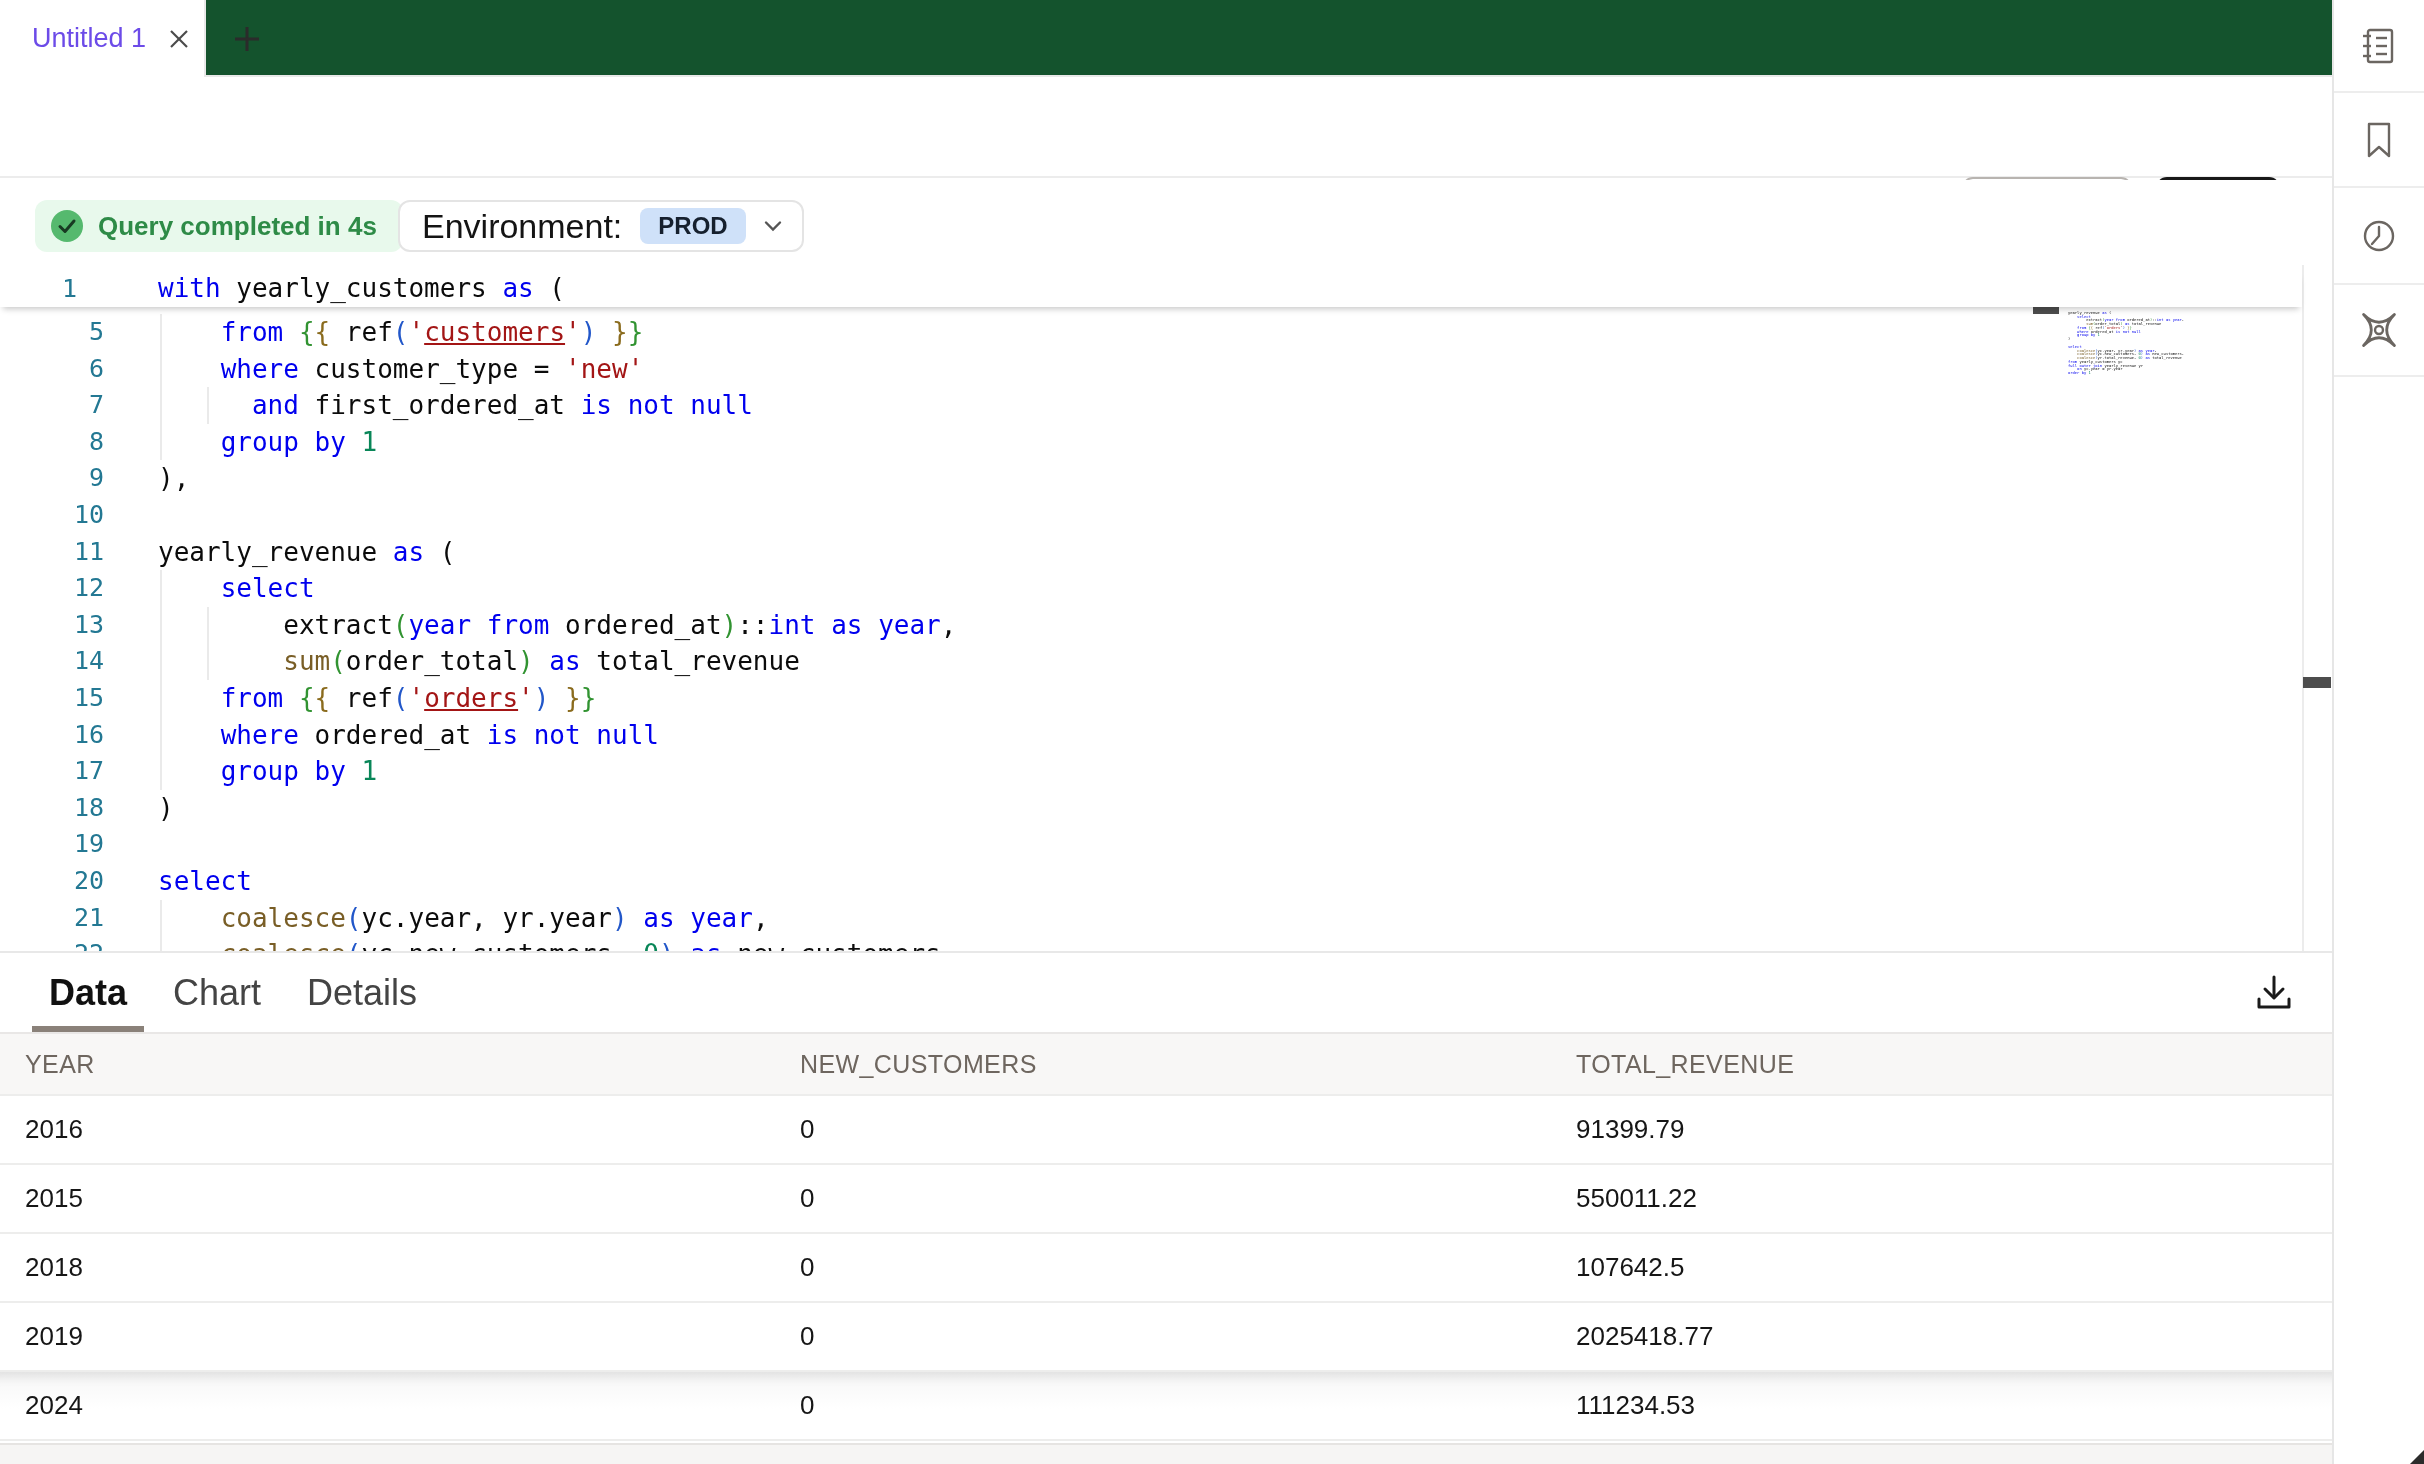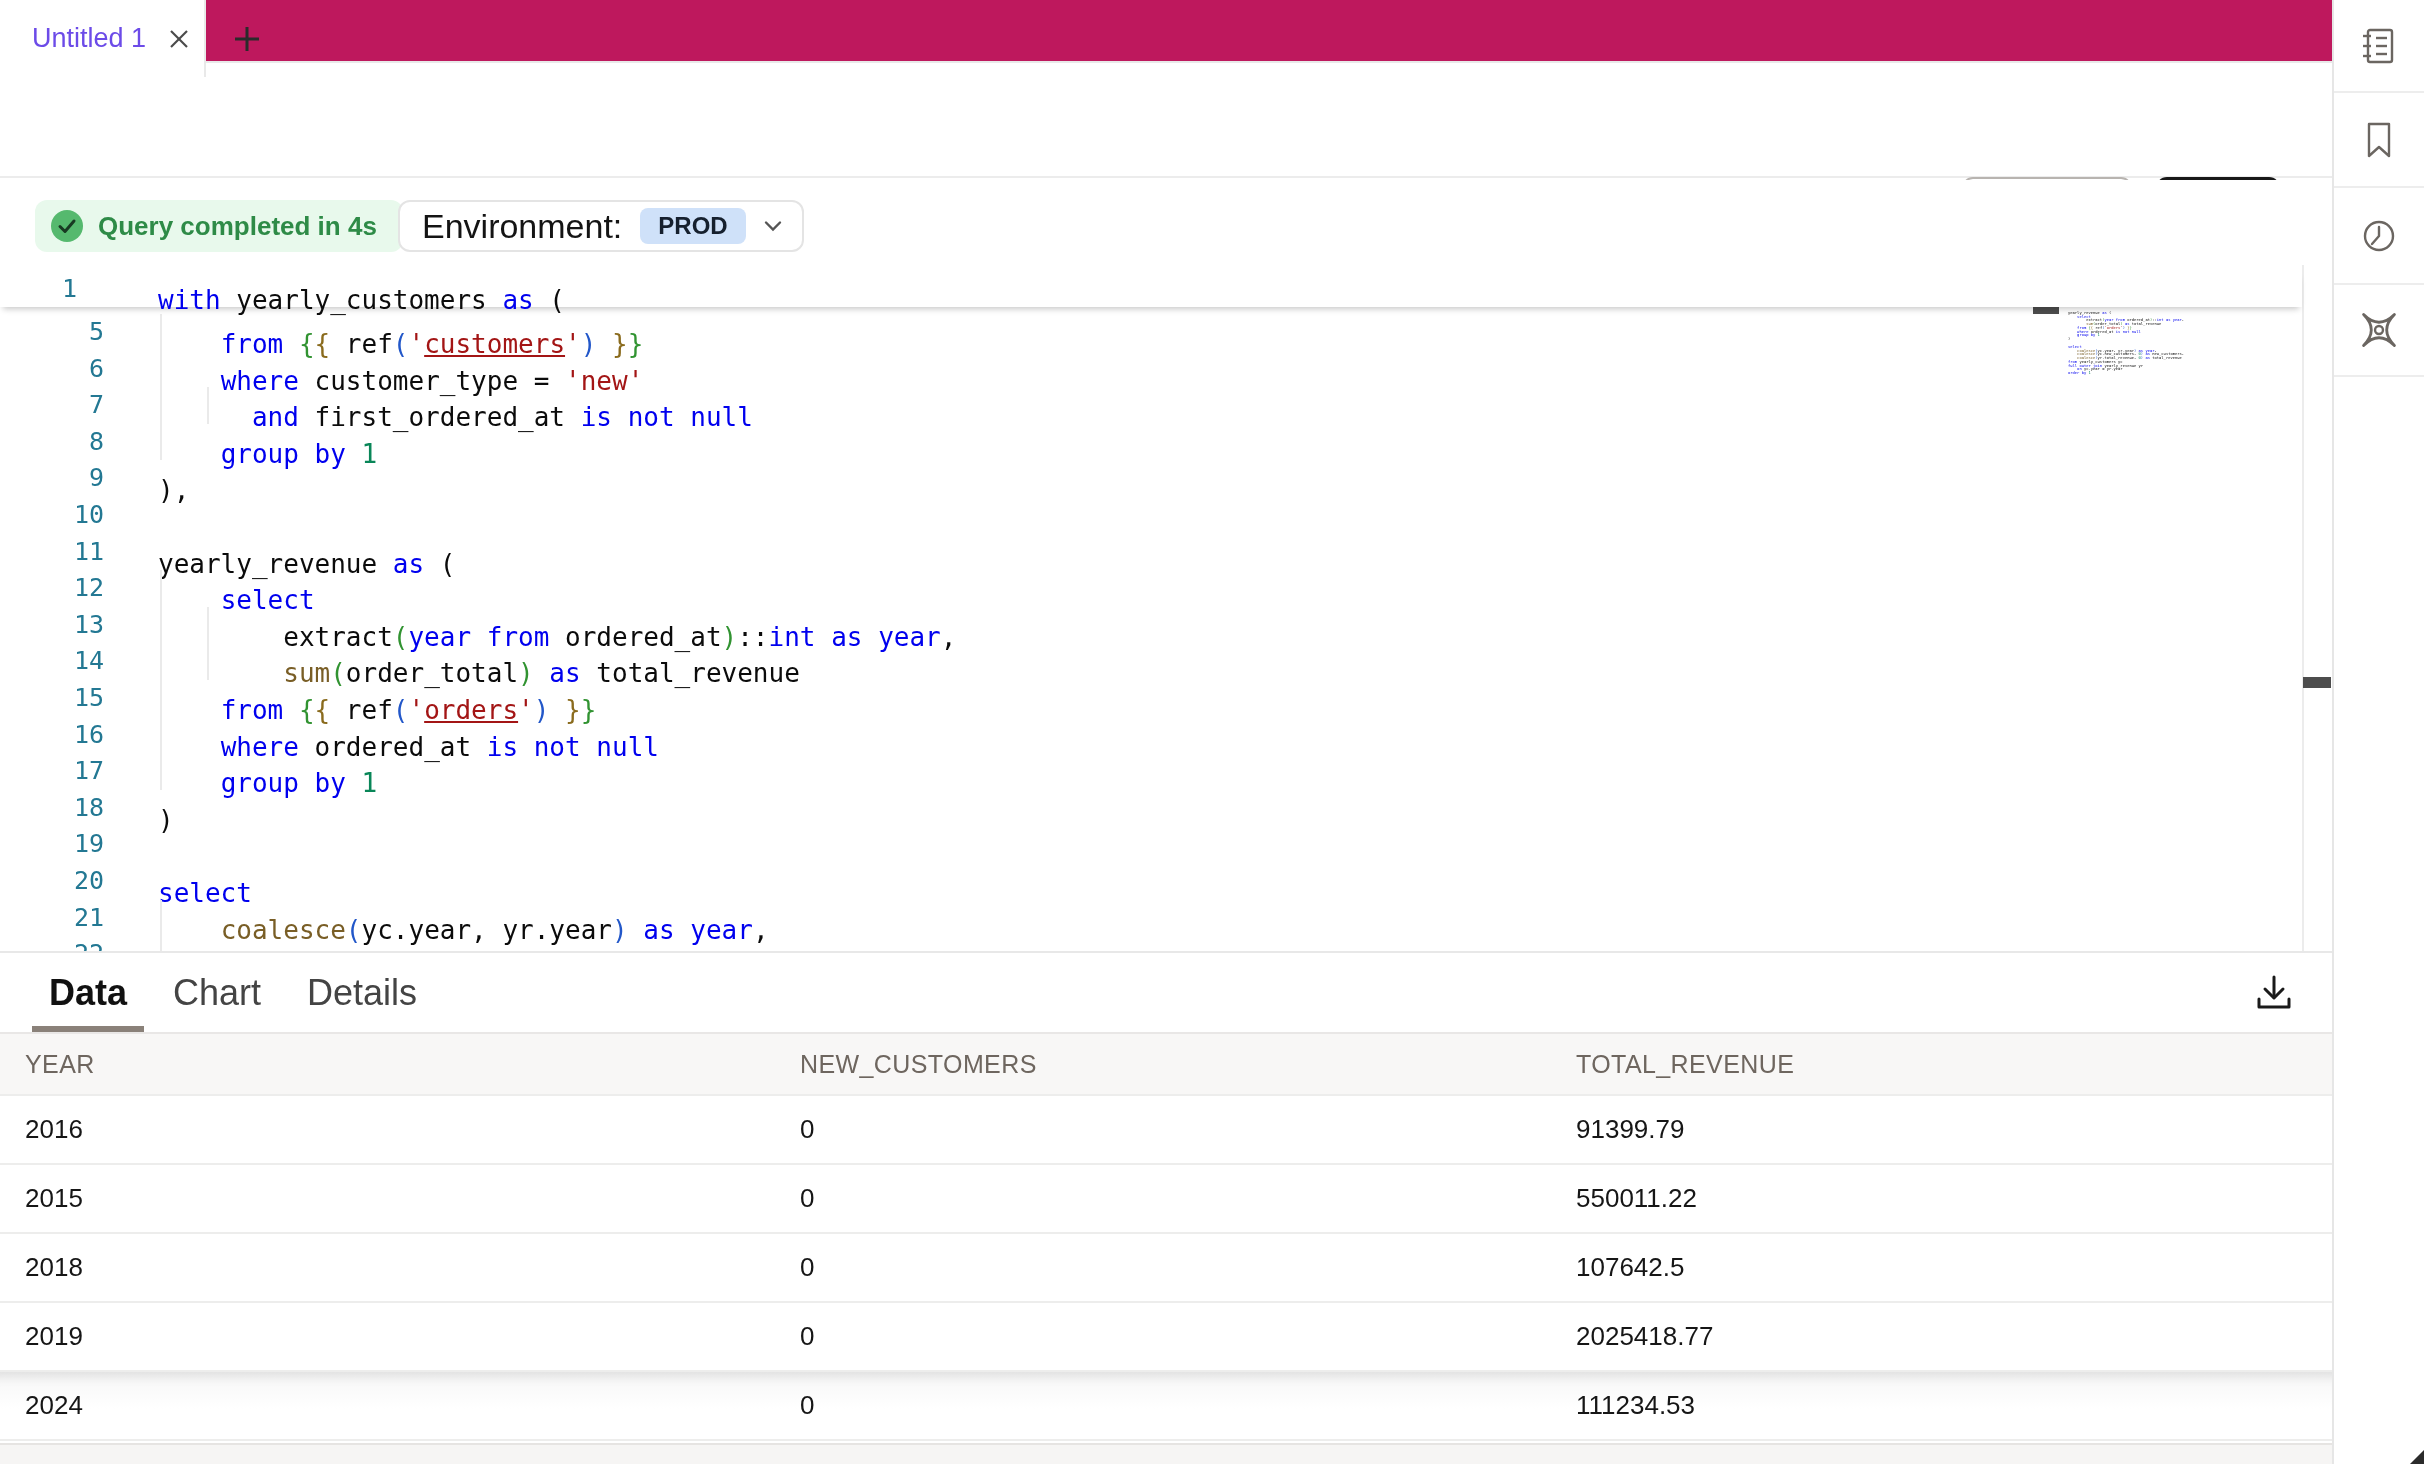--- a/index.html
+++ b/index.html
@@ -1,20 +1,20 @@
 <!DOCTYPE html>
 <html><head>
 <meta charset="utf-8">
 <style>
   * { margin:0; padding:0; box-sizing:border-box; }
   html,body { width:2424px; height:1464px; background:#ffffff; font-family:"Liberation Sans", sans-serif; overflow:hidden; }
   .app { position:relative; width:2424px; height:1464px; background:#fff; }
 
   
-  .tabbar { position:absolute; left:0; top:0; width:2332px; height:63px; background:#be185d; border-bottom:2px solid #e9e9e9; }
+  .tabbar { position:absolute; left:0; top:0; width:2332px; height:77px; background:#14532d; border-bottom:2px solid #e9e9e9; }
   .file-tab { position:absolute; left:0; top:0; width:206px; height:77px; border-right:2px solid #e9e9e9; display:flex; align-items:center; padding-left:32px; gap:20px; background:#fff; cursor:pointer; }
   .file-tab .tab-label { color:#6C4BE8; font-size:27px; }
   .tab-close { width:26px; height:26px; stroke:#4a4a4a; stroke-width:2.2; }
   .new-tab { position:absolute; left:232px; top:24px; width:30px; height:30px; stroke:#2b2b2b; stroke-width:3; cursor:pointer; }
 
   
   .toolbar { position:absolute; left:0; top:79px; width:2332px; height:99px; border-bottom:2px solid #ececec; background:#fff; }
   .bm-btn { position:absolute; left:1880px; top:104px; width:40px; height:50px; cursor:pointer; }
   .develop-btn { position:absolute; left:1962px; top:98px; width:170px; height:62px; border:2px solid #b8b4b0; border-radius:11px; background:#fff; display:flex; align-items:center; justify-content:center; gap:16px; font-size:26px; color:#1a1a1a; cursor:pointer; }
   .run-btn { position:absolute; left:2156px; top:98px; width:124px; height:62px; border:none; border-radius:11px; background:#181818; color:#fff; display:flex; align-items:center; justify-content:center; gap:14px; font-size:26px; font-weight:600; cursor:pointer; }
@@ -25,21 +25,21 @@
   .chip-success .txt { color:#2e8b47; font-size:26px; font-weight:600; }
   .chip-env { position:absolute; left:398px; top:20px; height:52px; background:#fff; border:2px solid #e4e4e4; border-radius:12px; display:flex; align-items:center; gap:18px; padding:0 20px 0 22px; }
   .chip-env .lbl { color:#141414; font-size:34px; }
   .env-pill { background:#cfe1f9; border-radius:8px; padding:4px 18px; font-size:24px; font-weight:600; color:#16202e; }
 
   
   .editor { position:absolute; left:0; top:265px; width:2332px; height:686px; background:#fff; overflow:hidden; }
   .code-lines { position:absolute; left:0; top:49px; width:2300px; }
   .code-line { position:relative; height:36.6px; font-family:"DejaVu Sans Mono", monospace; font-size:26px; line-height:36.6px; white-space:pre; }
   .ln-num { position:absolute; left:0; top:0; width:104px; text-align:right; color:#237893; font-size:25px; }
-  .ln-code { position:absolute; left:158px; top:0; white-space:pre;margin-top:12px; }
+  .ln-code { position:absolute; left:158px; top:0; white-space:pre; }
   .guide { position:absolute; top:0; bottom:0; width:2px; background:#eaeaea; }
   .g0 { left:160px; } .g1 { left:207px; }
   .sticky-host { position:absolute; left:0; top:5px; width:2302px; height:37px; background:#fff; box-shadow:0 5px 6px -3px rgba(0,0,0,0.22); z-index:5; }
   .sticky-host .code-line { height:37px; line-height:37px; }
   .sticky-host .ln-num { left:62px; width:auto; text-align:left; }
   .tok-link { text-decoration:underline; }
 
   
   .minimap { position:absolute; left:2068px; top:8px; width:230px; height:300px; overflow:visible; }
   .minimap-inner { transform:scale(0.42); transform-origin:0 0; }

